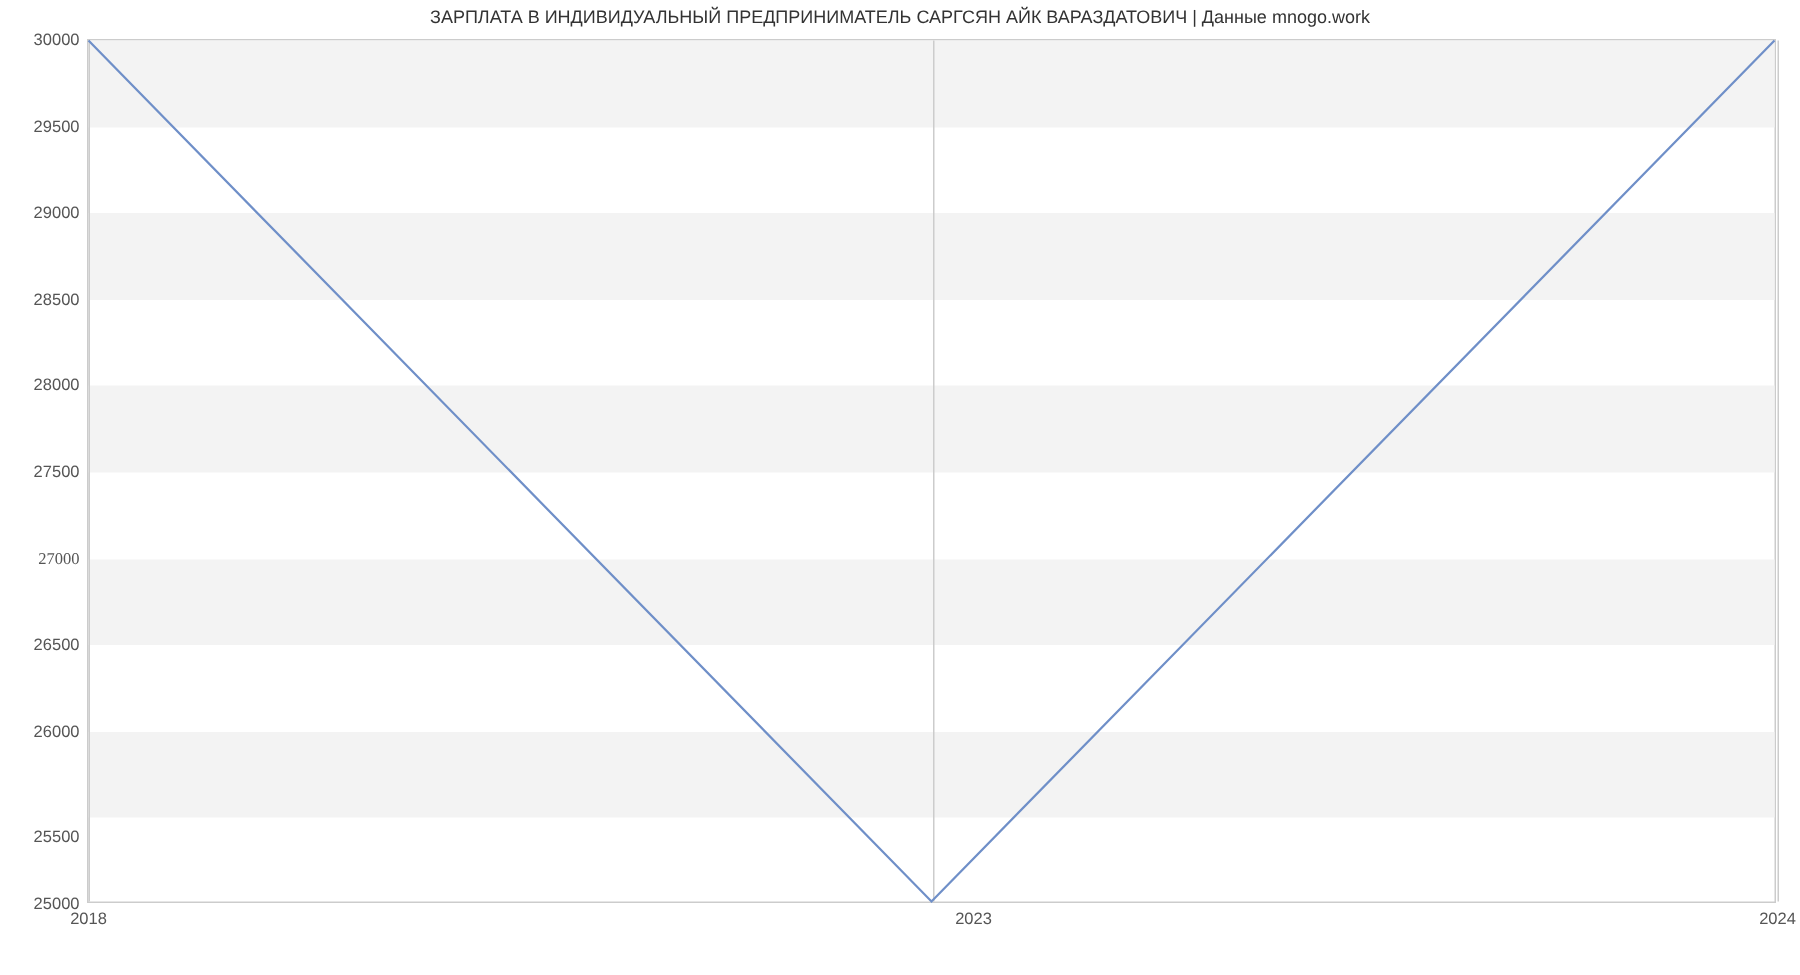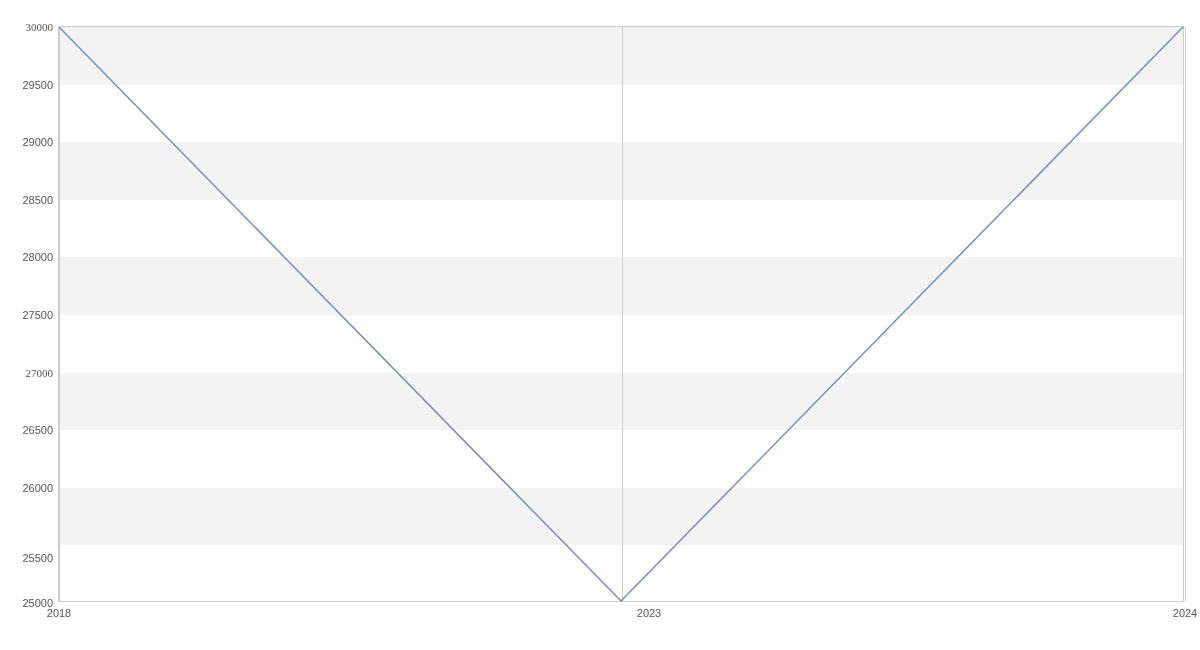--- a/index.html
+++ b/index.html
@@ -71,20 +71,21 @@
     top: 0;
     width: 100%;
     height: 100%;
     overflow: visible;
   }
 </style>
 </head>
 <body>
 
 <div class="chart">
+  <div class="title">ЗАРПЛАТА В ИНДИВИДУАЛЬНЫЙ ПРЕДПРИНИМАТЕЛЬ САРГСЯН АЙК ВАРАЗДАТОВИЧ | Данные mnogo.work</div>
   <div class="plot" id="plot" style="left: 58px; top: 26px; width: 1126px; height: 576px;">
     <div class="band" style="top: 460.8px; height: 57.6px;"></div>
       <div class="band" style="top: 345.6px; height: 57.6px;"></div>
       <div class="band" style="top: 230.4px; height: 57.6px;"></div>
       <div class="band" style="top: 115.2px; height: 57.6px;"></div>
       <div class="band" style="top: 0px; height: 57.6px;"></div>
       <div class="vgrid-line" style="left: 0px;"></div>
       <div class="vgrid-line" style="left: 563px;"></div>
       <div class="vgrid-line" style="left: 1126px;"></div>
       <svg class="line-layer" id="svg" preserveAspectRatio="none" viewBox="0 0 1126 576">
@@ -93,18 +94,18 @@
   <div class="yt-label" style="top: 576px;">25000</div>
       <div class="yt-label" style="top: 531px;">25500</div>
       <div class="yt-label" style="top: 460.8px;">26000</div>
       <div class="yt-label" style="top: 403.2px;">26500</div>
       <div class="yt-label" style="top: 346px; font-family: Liberation Serif, serif;">27000</div>
       <div class="yt-label" style="top: 288px;">27500</div>
       <div class="yt-label" style="top: 230.4px;">28000</div>
       <div class="yt-label" style="top: 172.8px; margin-left: 45px;">28500</div>
       <div class="yt-label" style="top: 115.2px;">29000</div>
       <div class="yt-label" style="top: 57.6px;">29500</div>
-      <div class="yt-label" style="top: 0px; font-family: Liberation Serif, serif;">30000</div>
+      <div class="yt-label" style="top: 0px;">30000</div>
       <div class="xt-label" style="left: 0px;">2018</div>
       <div class="xt-label" style="left: 590px;">2023</div>
       <div class="xt-label" style="left: 1126px;">2024</div>
     </div>
 </div>
 
 </body></html>

